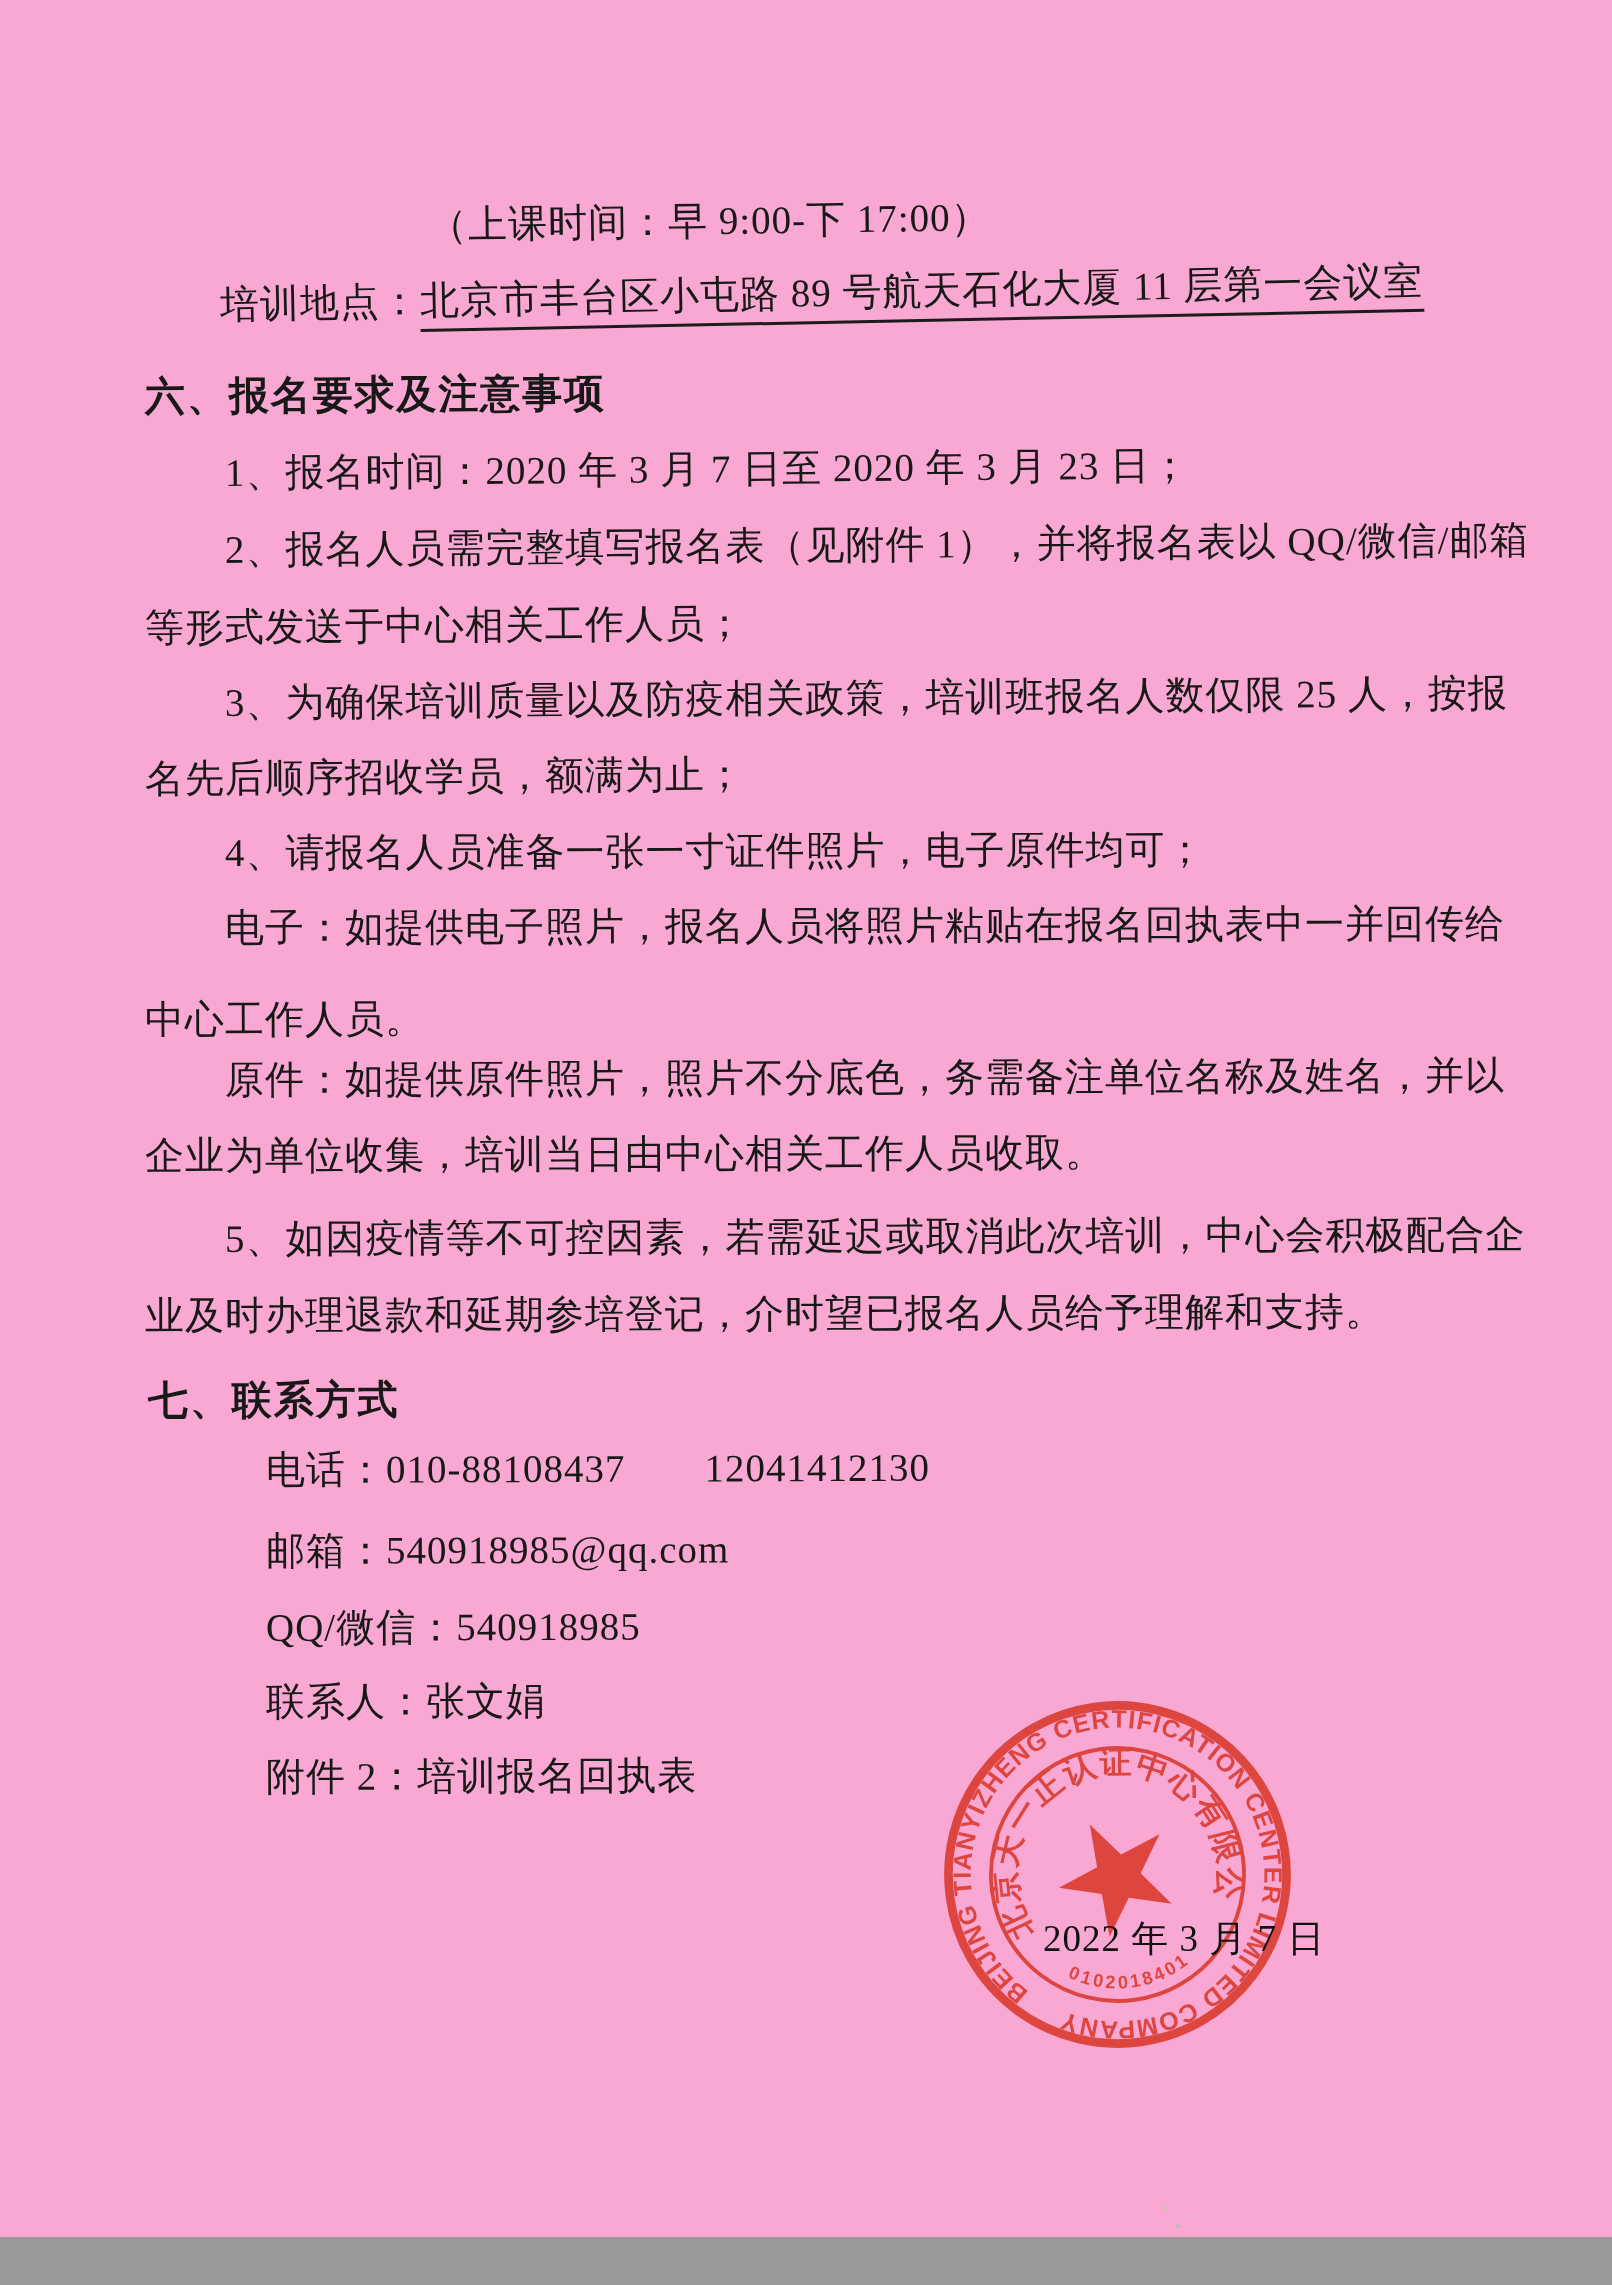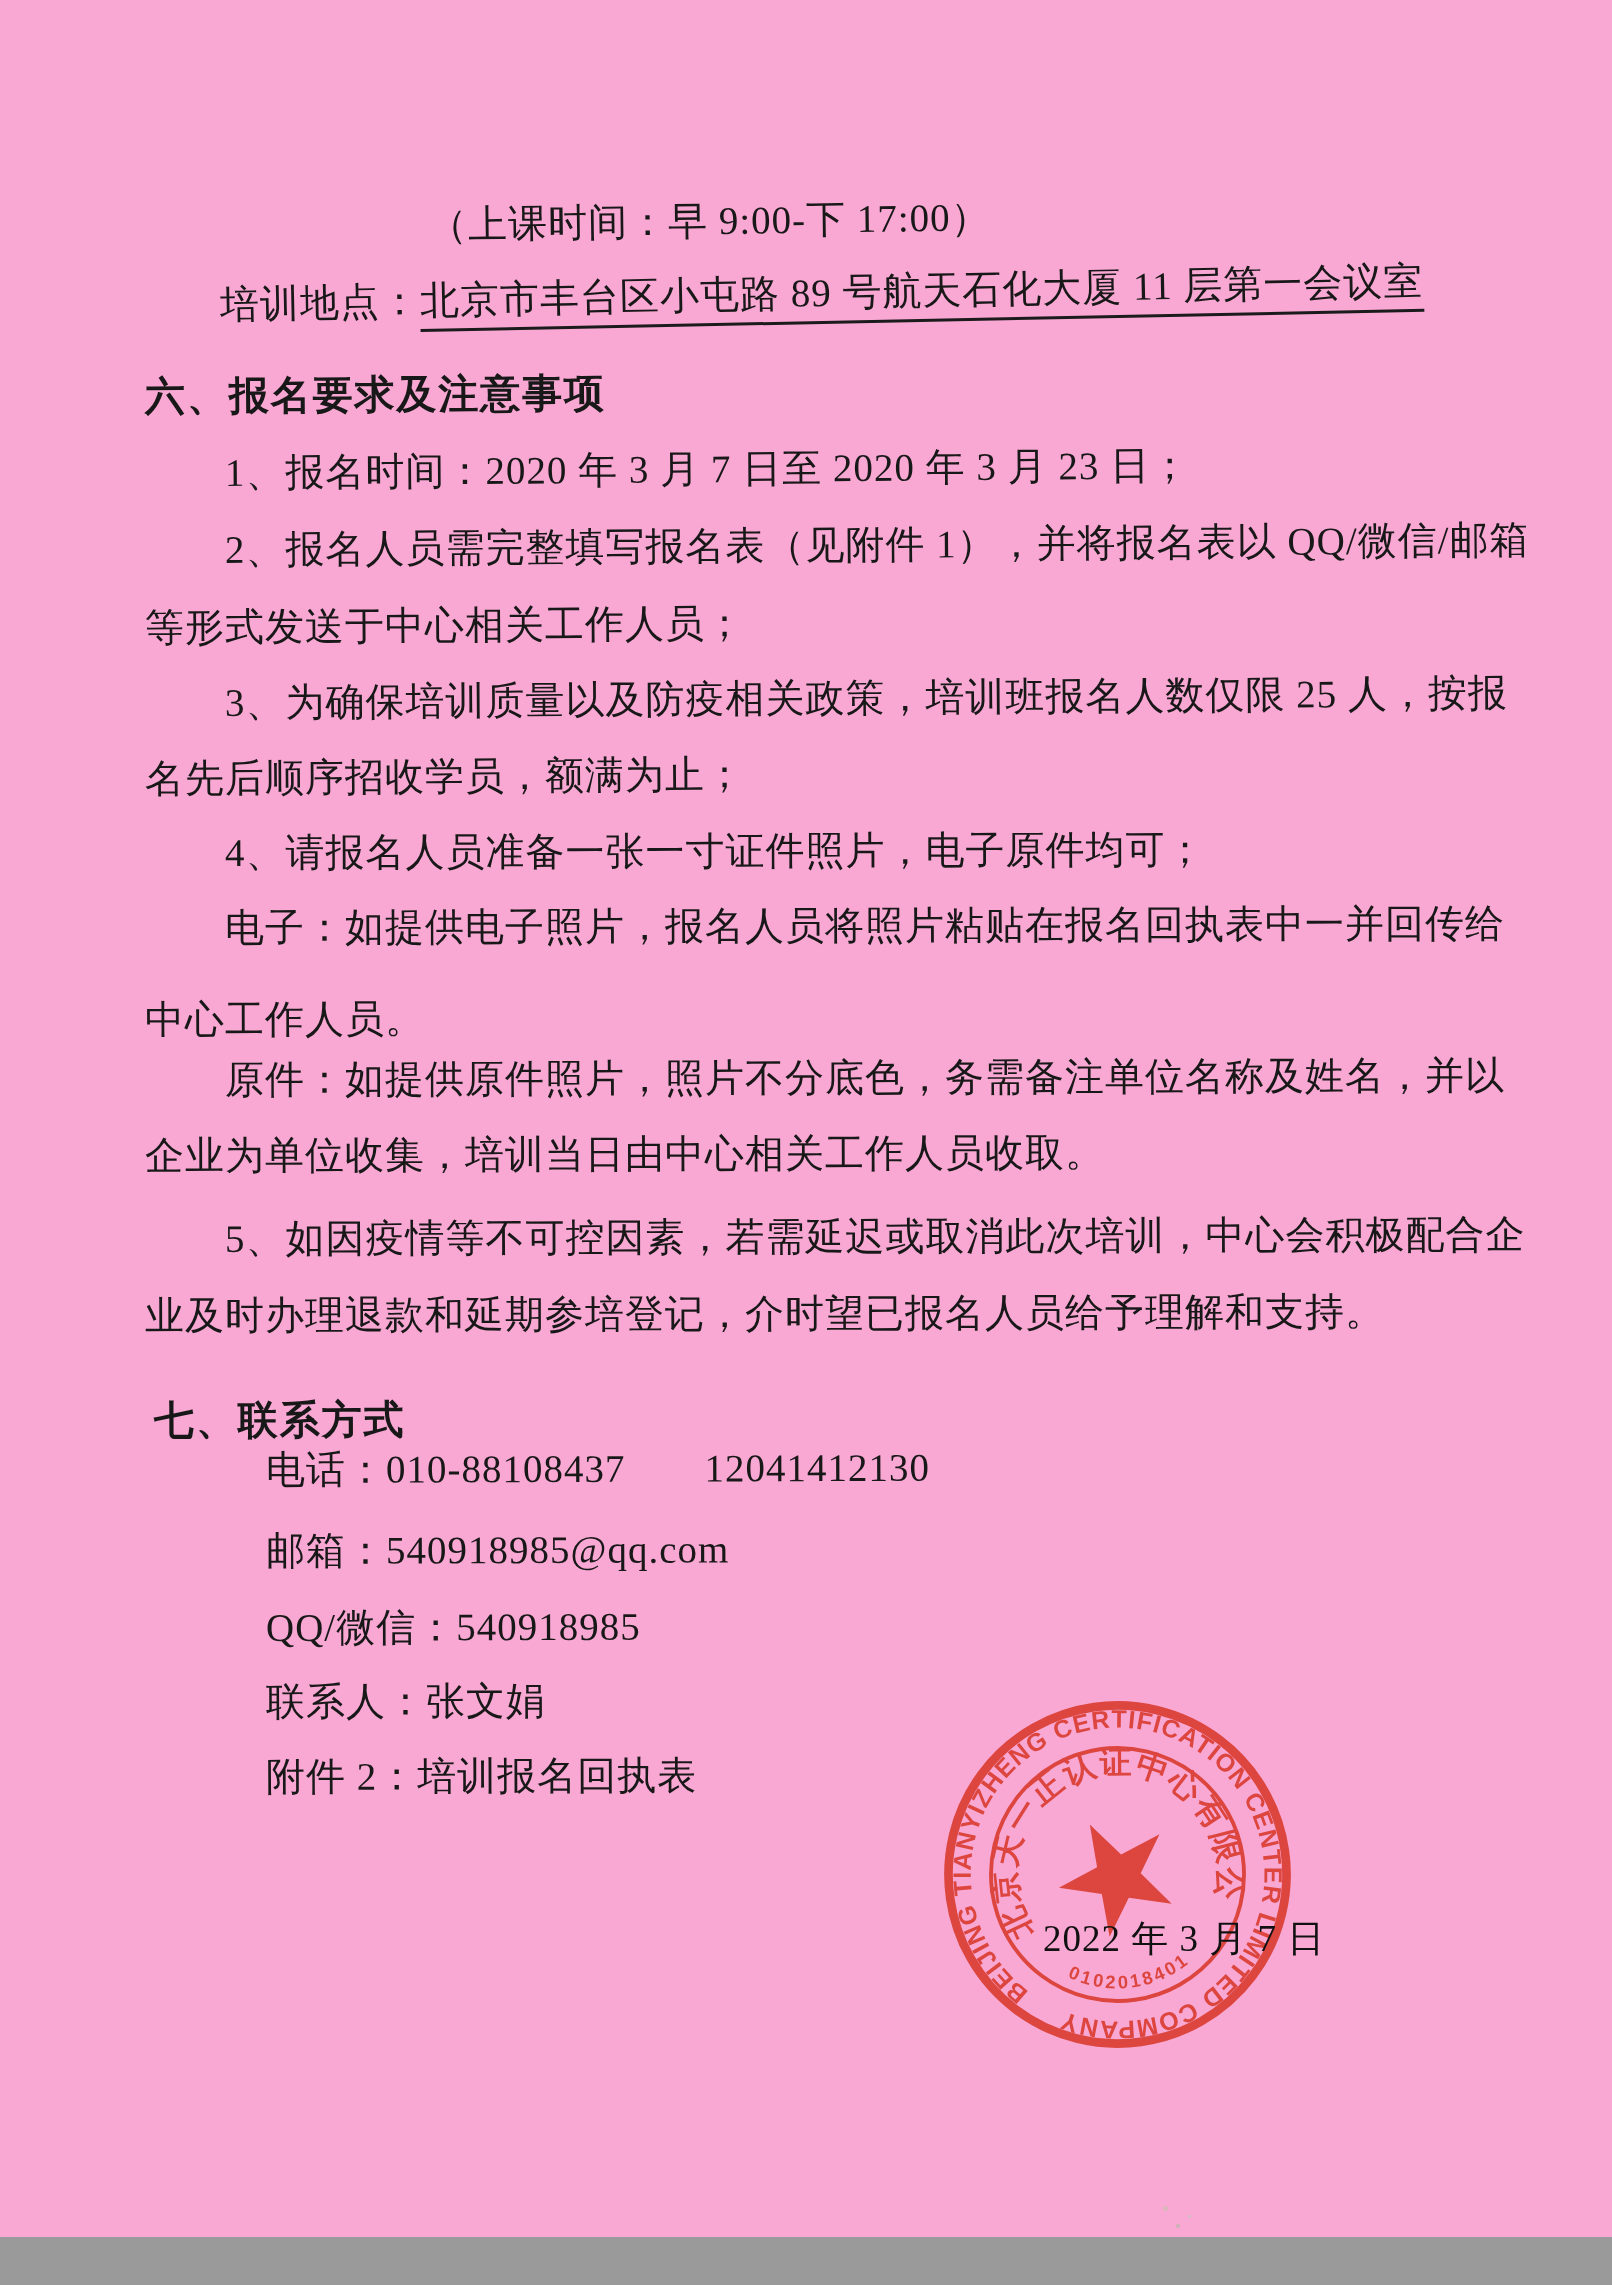--- a/index.html
+++ b/index.html
@@ -99,21 +99,21 @@
   <div class="line tilt-d" style="left:145px;top:977px;margin-top:16px;">中心工作人员。</div>
 
   <div class="line tilt-d" style="left:225px;top:1053px;">原件：如提供原件照片，照片不分底色，务需备注单位名称及姓名，并以</div>
 
   <div class="line tilt-d" style="left:145px;top:1129px;">企业为单位收集，培训当日由中心相关工作人员收取。</div>
 
   <div class="line tilt-d" style="left:225px;top:1212px;">5、如因疫情等不可控因素，若需延迟或取消此次培训，中心会积极配合企</div>
 
   <div class="line tilt-d" style="left:145px;top:1289px;">业及时办理退款和延期参培登记，介时望已报名人员给予理解和支持。</div>
 
-  <div class="line heading tilt-d" style="left:154px;top:1373px;margin-top:20px;">七、联系方式</div>
+  <div class="line heading tilt-d" style="left:148px;top:1373px;">七、联系方式</div>
 
   <div class="line tilt-d" style="left:266px;top:1443px;">
     <span>电话：</span><span>010-88108437</span><span class="phone-2">12041412130</span>
   </div>
 
   <div class="line tilt-d" style="left:266px;top:1524px;">
     <span>邮箱：</span><span>540918985@qq.com</span>
   </div>
 
   <div class="line tilt-d" style="left:266px;top:1601px;">

